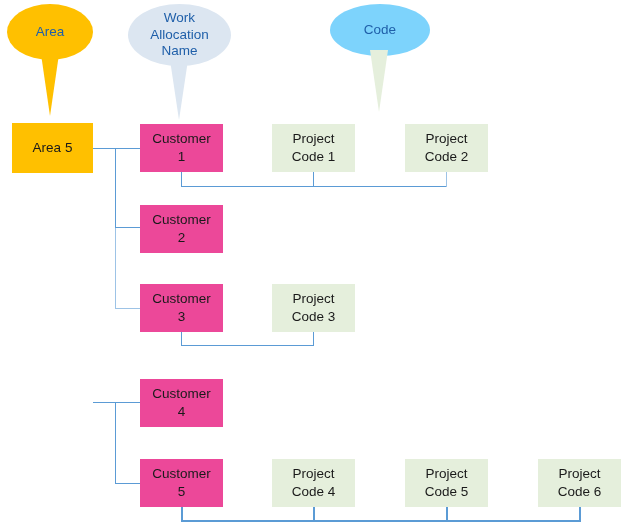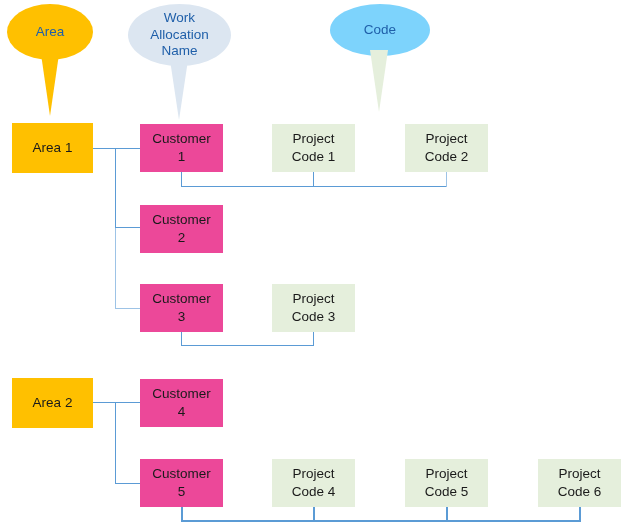--- a/index.html
+++ b/index.html
@@ -110,24 +110,21 @@
   <div class="hline" style="left:115px;top:402px;width:25px;"></div>
   <div class="hline" style="left:115px;top:483px;width:25px;"></div>
 
   <div class="vline thick" style="left:181px;top:506px;height:16px;"></div>
   <div class="hline thick" style="left:181px;top:520px;width:399px;"></div>
   <div class="vline thick" style="left:313px;top:506px;height:16px;"></div>
   <div class="vline thick" style="left:446px;top:506px;height:16px;"></div>
   <div class="vline thick" style="left:579px;top:506px;height:16px;"></div>
 
   <div class="node area" style="left:12px;top:123px;width:81px;height:50px;">
-    <span>Area 1</span>
-  </div>
-  <div class="node area" style="left:12px;top:378px;width:81px;height:50px;">
-    <span>Area 2</span>
+    <span>Area 5</span>
   </div>
 
   <div class="node cust" style="left:140px;top:124px;width:83px;height:48px;">
     <span>Customer
 1</span>
   </div>
   <div class="node cust" style="left:140px;top:205px;width:83px;height:48px;">
     <span>Customer
 2</span>
   </div>

